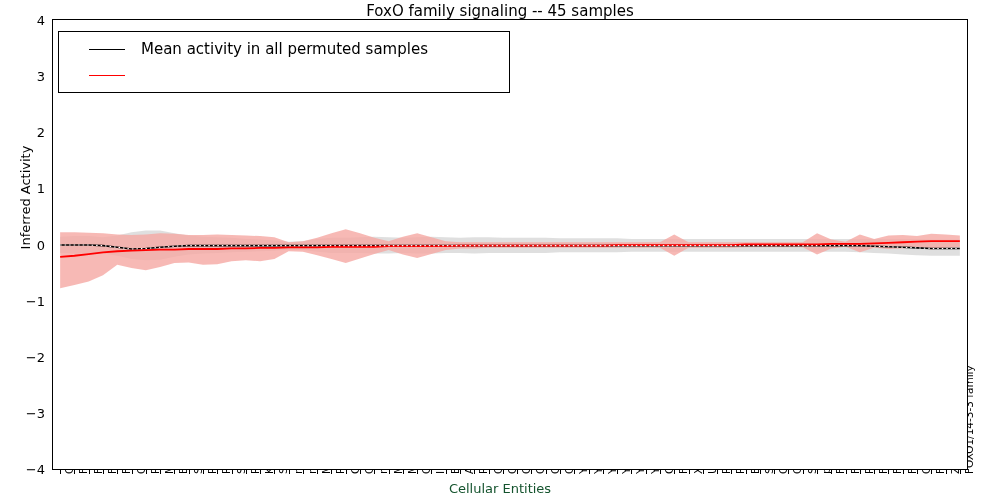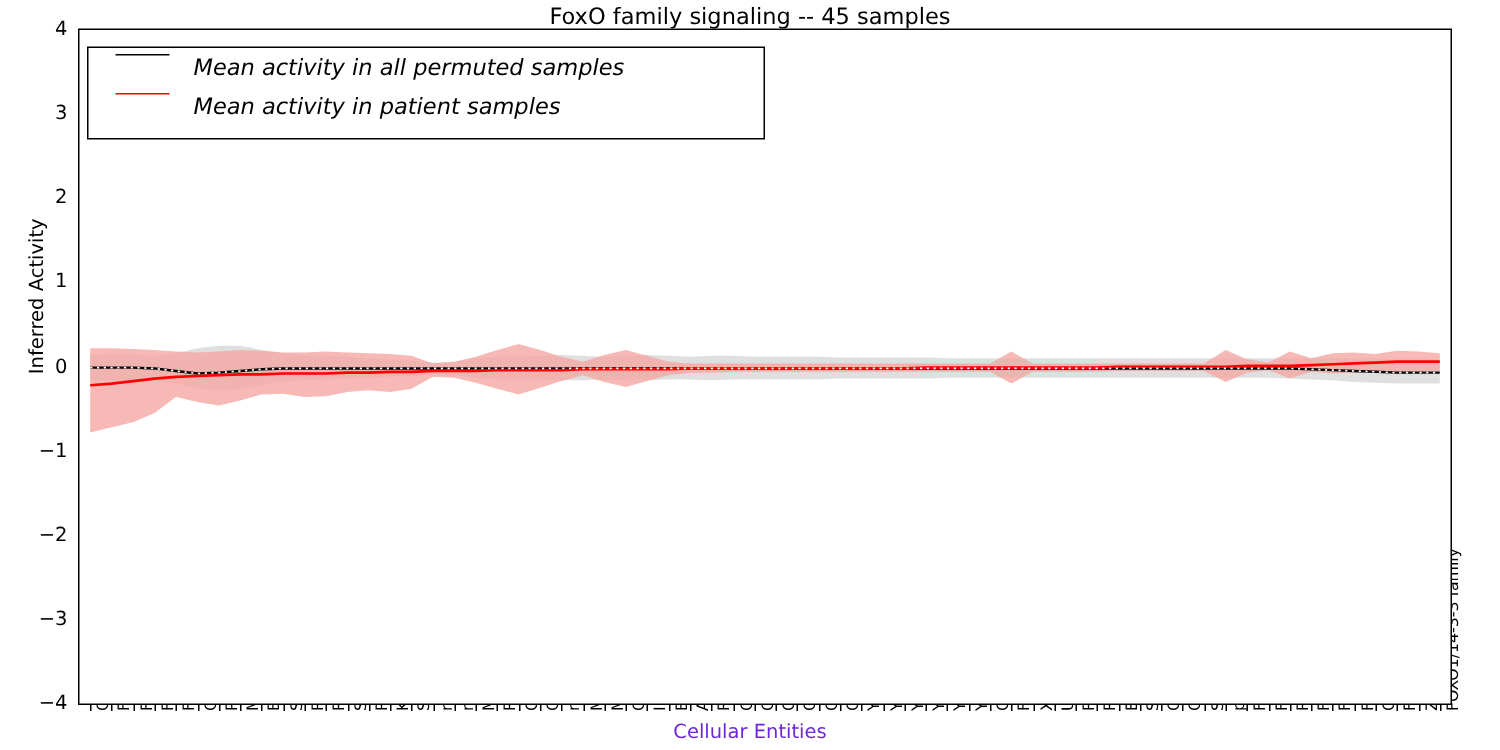--- a/index.html
+++ b/index.html
@@ -28,21 +28,21 @@
     transform-origin: 50% 50%;
     font-size: 13px;
     color: #000;
   }
 
   .xlabel {
     position: absolute;
     left: 0; top: 481px; width: 1000px;
     text-align: center;
     font-size: 13px;
-    color: #6d28d9;
+    color: #14532d;
   }
 
   .plot-frame {
     position: absolute;
     left: 52px; top: 19px;
     width: 916px; height: 451px;
     border: 1px solid #000;
     box-sizing: border-box;
     background: #fff;
     overflow: hidden;
@@ -96,25 +96,24 @@
     position: absolute;
     left: 58px; top: 31px;
     width: 452px; height: 62px;
     background: #ffffff;
     border: 1px solid #000;
     box-sizing: border-box;
     z-index: 30;
   }
   .legend-row {
     position: absolute;
-    left: 4px; width: 100%;
+    left: 16px; width: 100%;
     height: 26px;
     display: flex;
-    align-items: flex-start;
-    font-style: italic;
+    align-items: center;
   }
   .legend-row.r0 { top: 4px; }
   .legend-row.r1 { top: 30px; }
   .legend-swatch {
     display: inline-block;
     width: 36px; height: 0;
     border-top-width: 1.4px;
     border-top-style: solid;
     margin-left: 14px;
     margin-right: 16px;
@@ -302,17 +301,16 @@
       </svg>
   </div>
 
   <div class="legend">
     <div class="legend-row r0">
       <span class="legend-swatch" id="sw0" style="border-top-color: rgb(0, 0, 0);"></span>
       <span class="legend-text">Mean activity in all permuted samples</span>
     </div>
     <div class="legend-row r1">
       <span class="legend-swatch" id="sw1" style="border-top-color: rgb(255, 0, 0);"></span>
-      <span class="legend-text">Mean activity in patient samples</span>
     </div>
   </div>
 
 </div>
 
 </body></html>

